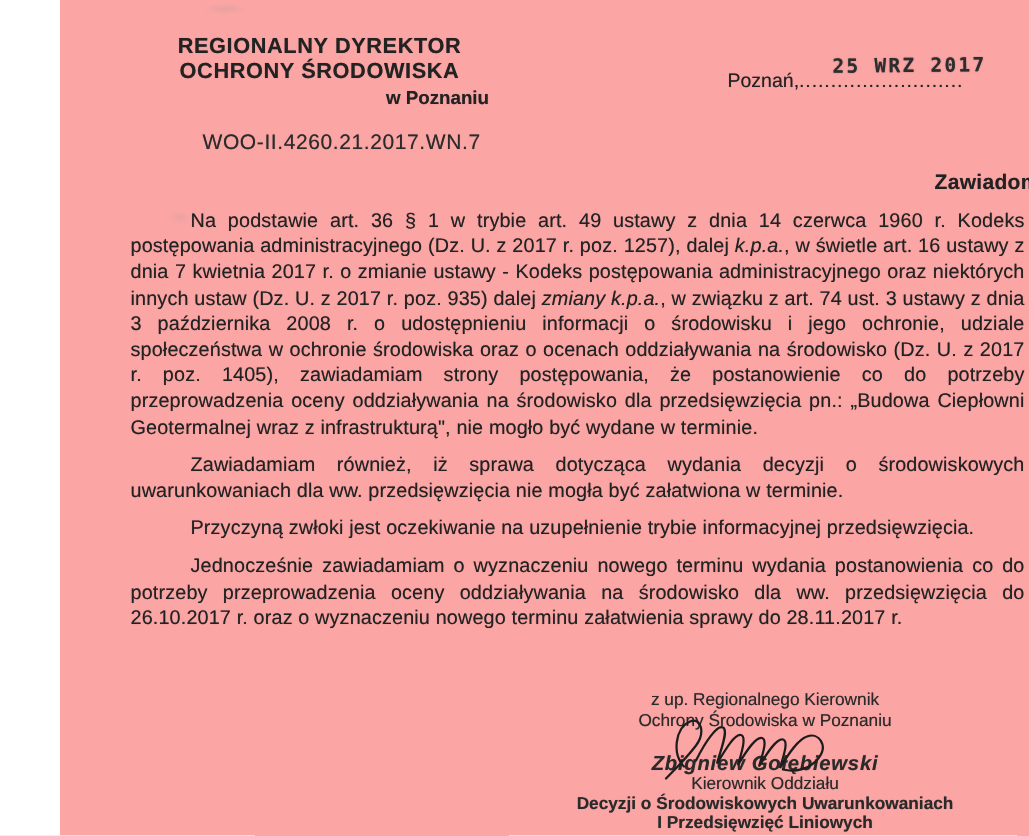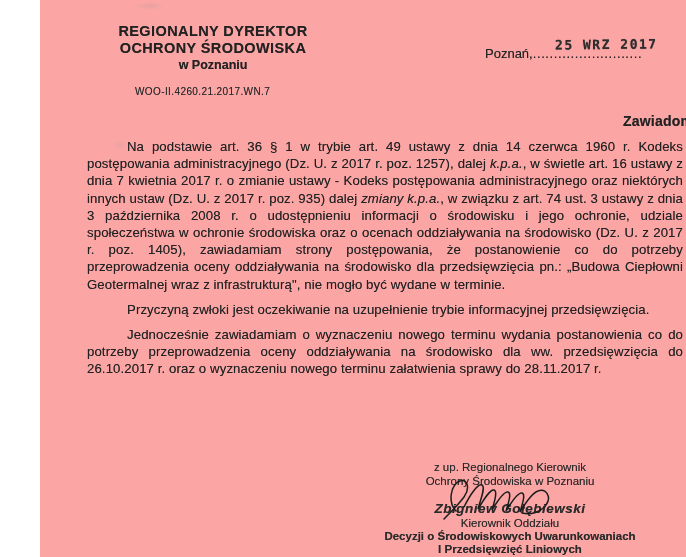--- a/index.html
+++ b/index.html
@@ -16,21 +16,21 @@
   }
   .sender {
     position: absolute;
     top: 23px;
     left: 60px;
     width: 226px;
     text-align: center;
     font-weight: bold;
   }
   .sender-l1 { font-size: 14.5px; line-height: 17px; letter-spacing: 0.4px; }
-  .sender-l3 { font-size: 12.5px; line-height: 15px; margin-top: 1px; }
+  .sender-l3 { font-size: 12.5px; line-height: 15px; margin-top: 1px; text-align: right; }
   .dateline {
     position: absolute;
     top: 46px;
     left: 445px;
     font-size: 13px;
     white-space: nowrap;
   }
   .dots { letter-spacing: 0.6px; }
   .stamp {
     position: absolute;
@@ -42,21 +42,21 @@
     letter-spacing: 1.5px;
     color: #2d2d2d;
     transform: rotate(-0.6deg);
     white-space: nowrap;
     text-shadow: 0 0 0.8px rgba(50,50,50,0.7);
   }
   .reference {
     position: absolute;
     top: 86px;
     left: 95px;
-    font-size: 10px;
+    font-size: 14px;
     letter-spacing: 0.4px;
     color: #2b2b2b;
   }
   .title {
     position: absolute;
     top: 113px;
     left: 0;
     width: 100%;
     text-align: right;
     font-weight: bold;
@@ -145,20 +145,21 @@
     <span>Poznań,</span><span class="dots">..........................</span>
     <span class="stamp">25 WRZ 2017</span>
   </div>
 
   <div class="reference">WOO-II.4260.21.2017.WN.7</div>
 
   <div class="title">Zawiadomienie</div>
 
   <div class="body">
       <p><span>Na podstawie art. 36 § 1 w trybie art. 49 ustawy z dnia 14 czerwca 1960 r. Kodeks postępowania administracyjnego (Dz. U. z 2017 r. poz. 1257), dalej </span><em>k.p.a.</em><span>, w świetle art. 16 ustawy z dnia 7 kwietnia 2017 r. o zmianie ustawy - Kodeks postępowania administracyjnego oraz niektórych innych ustaw (Dz. U. z 2017 r. poz. 935) dalej </span><em>zmiany k.p.a.</em><span>, w związku z art. 74 ust. 3 ustawy z dnia 3 października 2008 r. o udostępnieniu informacji o środowisku i jego ochronie, udziale społeczeństwa w ochronie środowiska oraz o ocenach oddziaływania na środowisko (Dz. U. z 2017 r. poz. 1405), zawiadamiam strony postępowania, że postanowienie co do potrzeby przeprowadzenia oceny oddziaływania na środowisko dla przedsięwzięcia pn.: „Budowa Ciepłowni Geotermalnej wraz z infrastrukturą", nie mogło być wydane w terminie.</span></p>
+      <p><span>Zawiadamiam również, iż sprawa dotycząca wydania decyzji o środowiskowych uwarunkowaniach dla ww. przedsięwzięcia nie mogła być załatwiona w terminie.</span></p>
       <p><span>Przyczyną zwłoki jest oczekiwanie na uzupełnienie trybie informacyjnej przedsięwzięcia.</span></p>
       <p><span>Jednocześnie zawiadamiam o wyznaczeniu nowego terminu wydania postanowienia co do potrzeby przeprowadzenia oceny oddziaływania na środowisko dla ww. przedsięwzięcia do 26.10.2017 r. oraz o wyznaczeniu nowego terminu załatwienia sprawy do 28.11.2017 r.</span></p>
     </div>
 
   <div class="sig">
     <div class="sig-auth">z up. Regionalnego Kierownik</div>
     <div class="sig-auth">Ochrony Środowiska w Poznaniu</div>
     <svg class="scribble" width="150" height="48" viewBox="0 0 150 48" aria-hidden="true">
       <path d="M24,38 C16,30 18,12 28,8 C36,5 38,16 32,24 C26,32 18,40 12,46 M32,34 C38,22 46,10 50,12 C54,14 48,28 46,36 C52,26 58,16 62,17 C66,18 62,30 60,37 C66,27 72,18 76,19 C80,20 76,31 74,38 C80,28 86,19 90,20 C94,21 90,32 88,39 C94,29 100,20 106,18 C114,15 120,24 114,32 C108,40 98,42 90,40" fill="none" stroke="#1d1d1d" stroke-width="1.5" stroke-linecap="round"></path>
     </svg>

